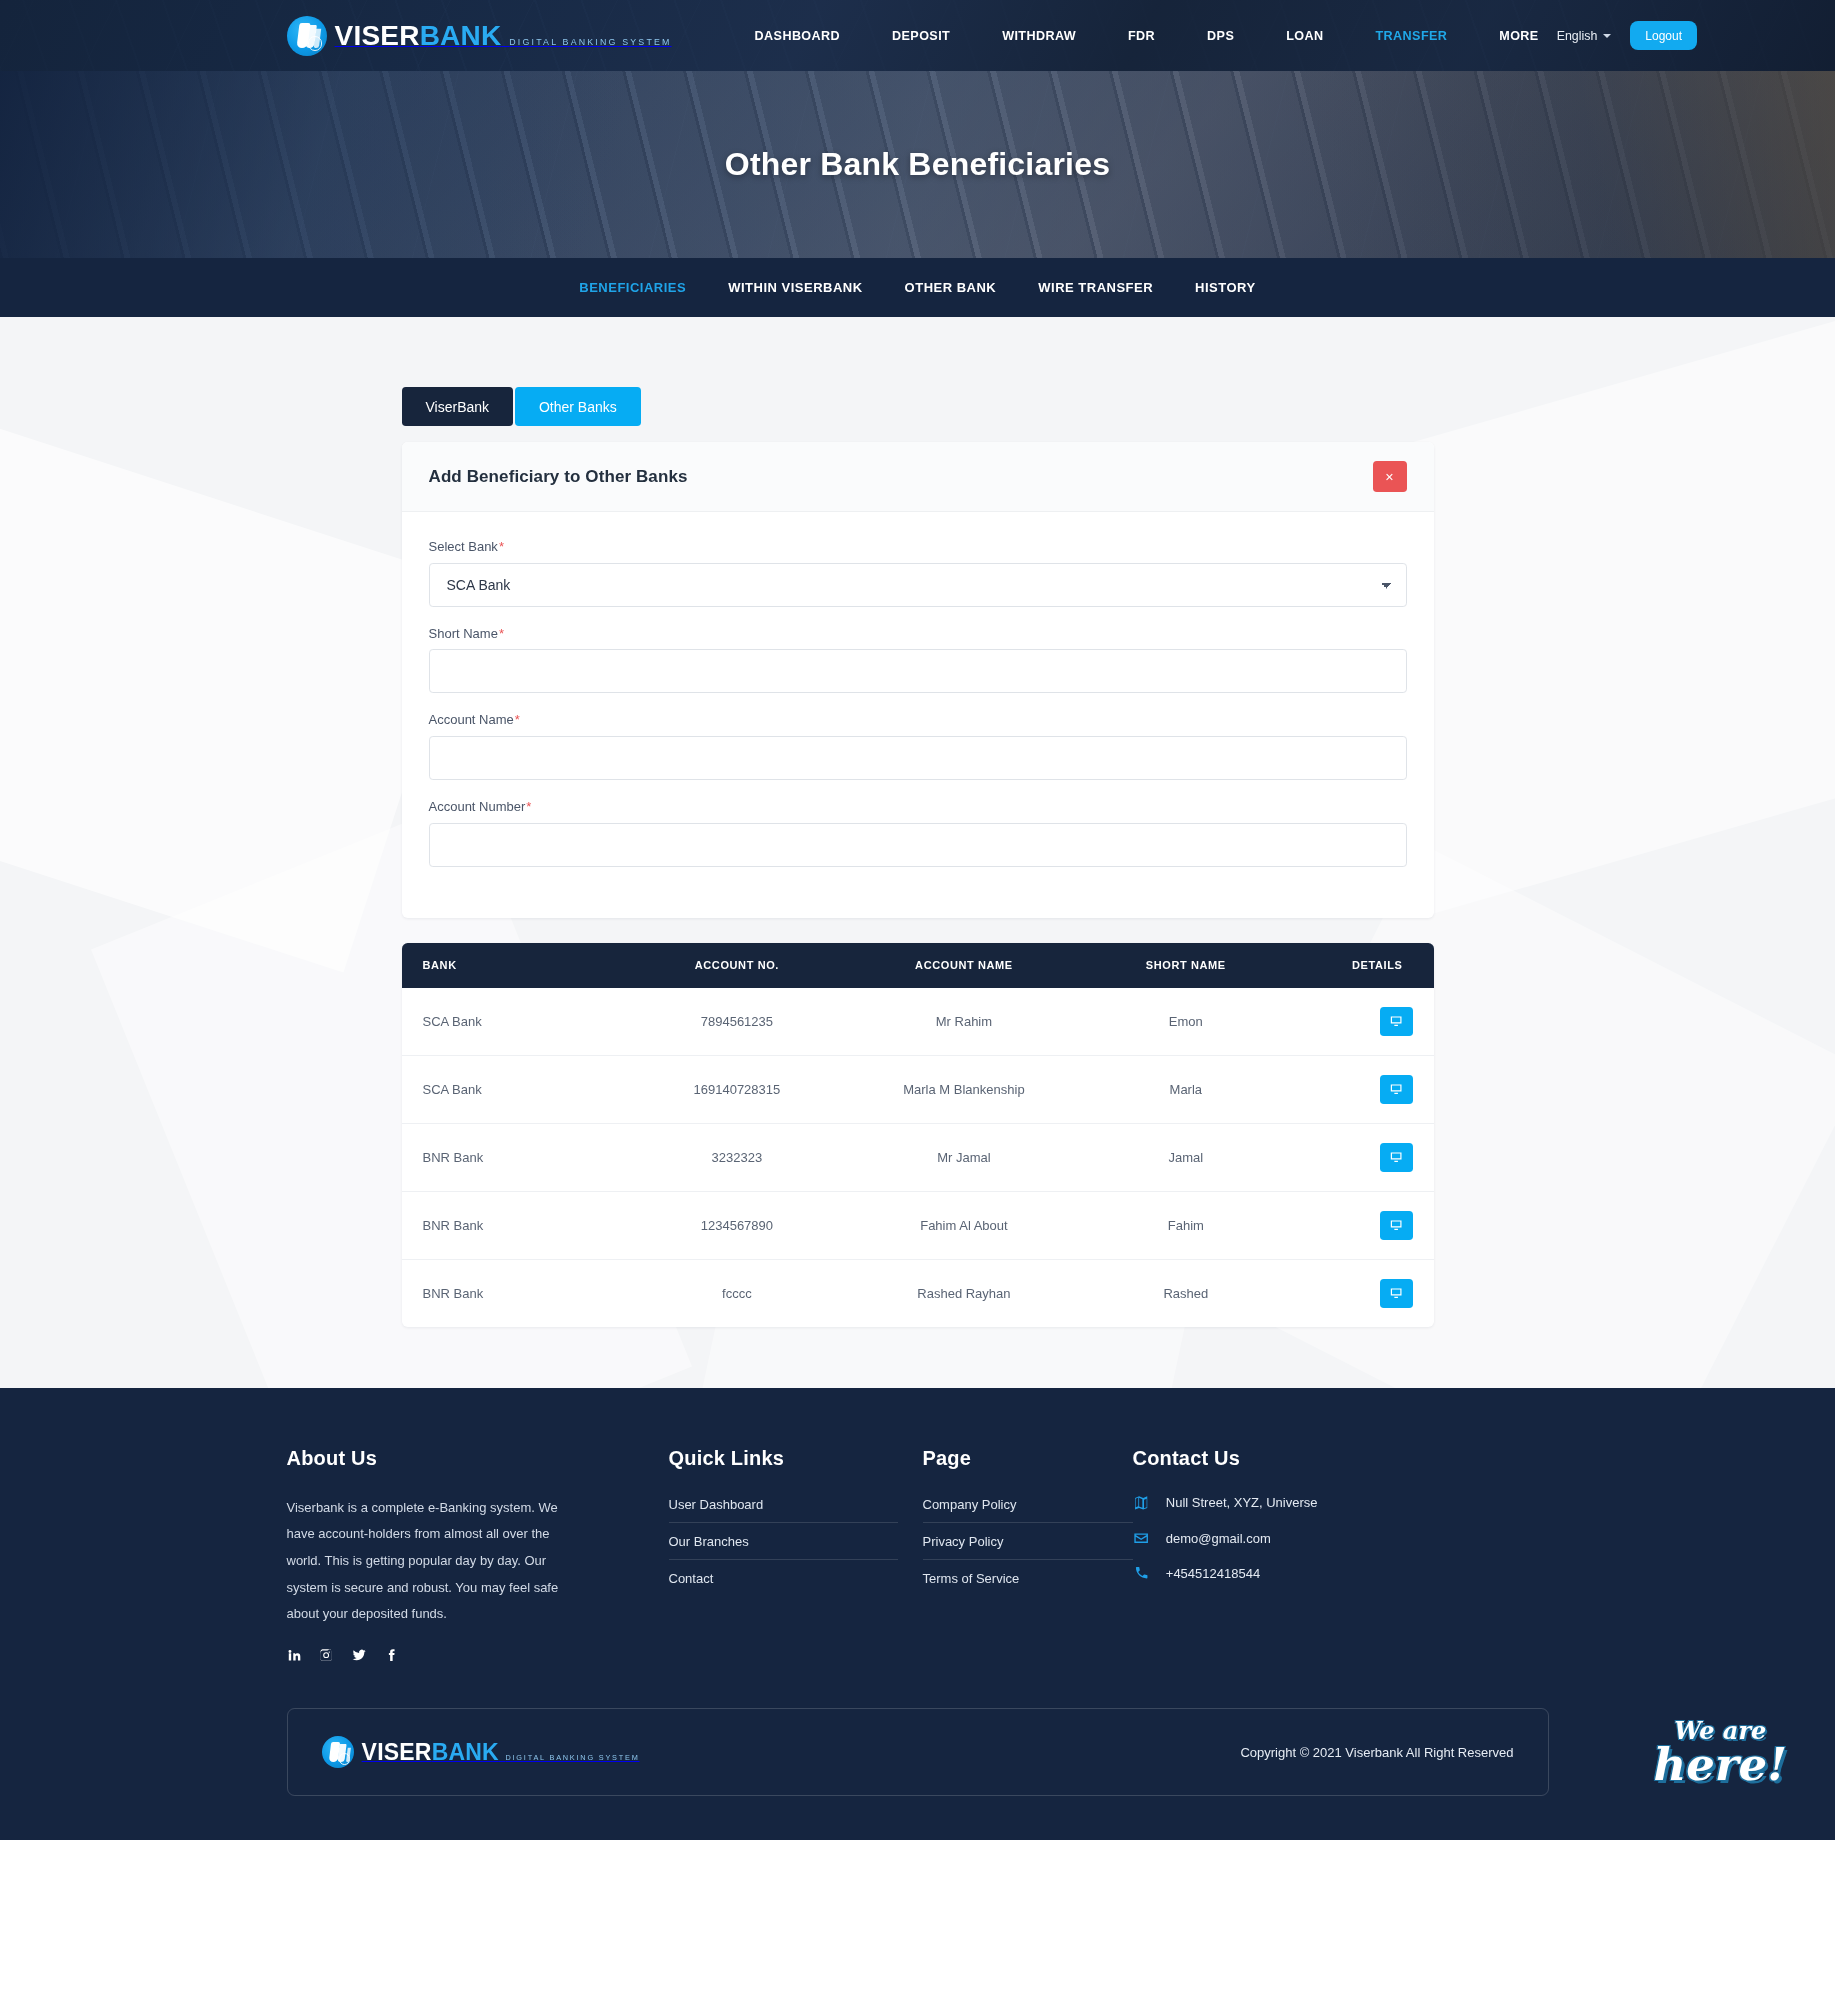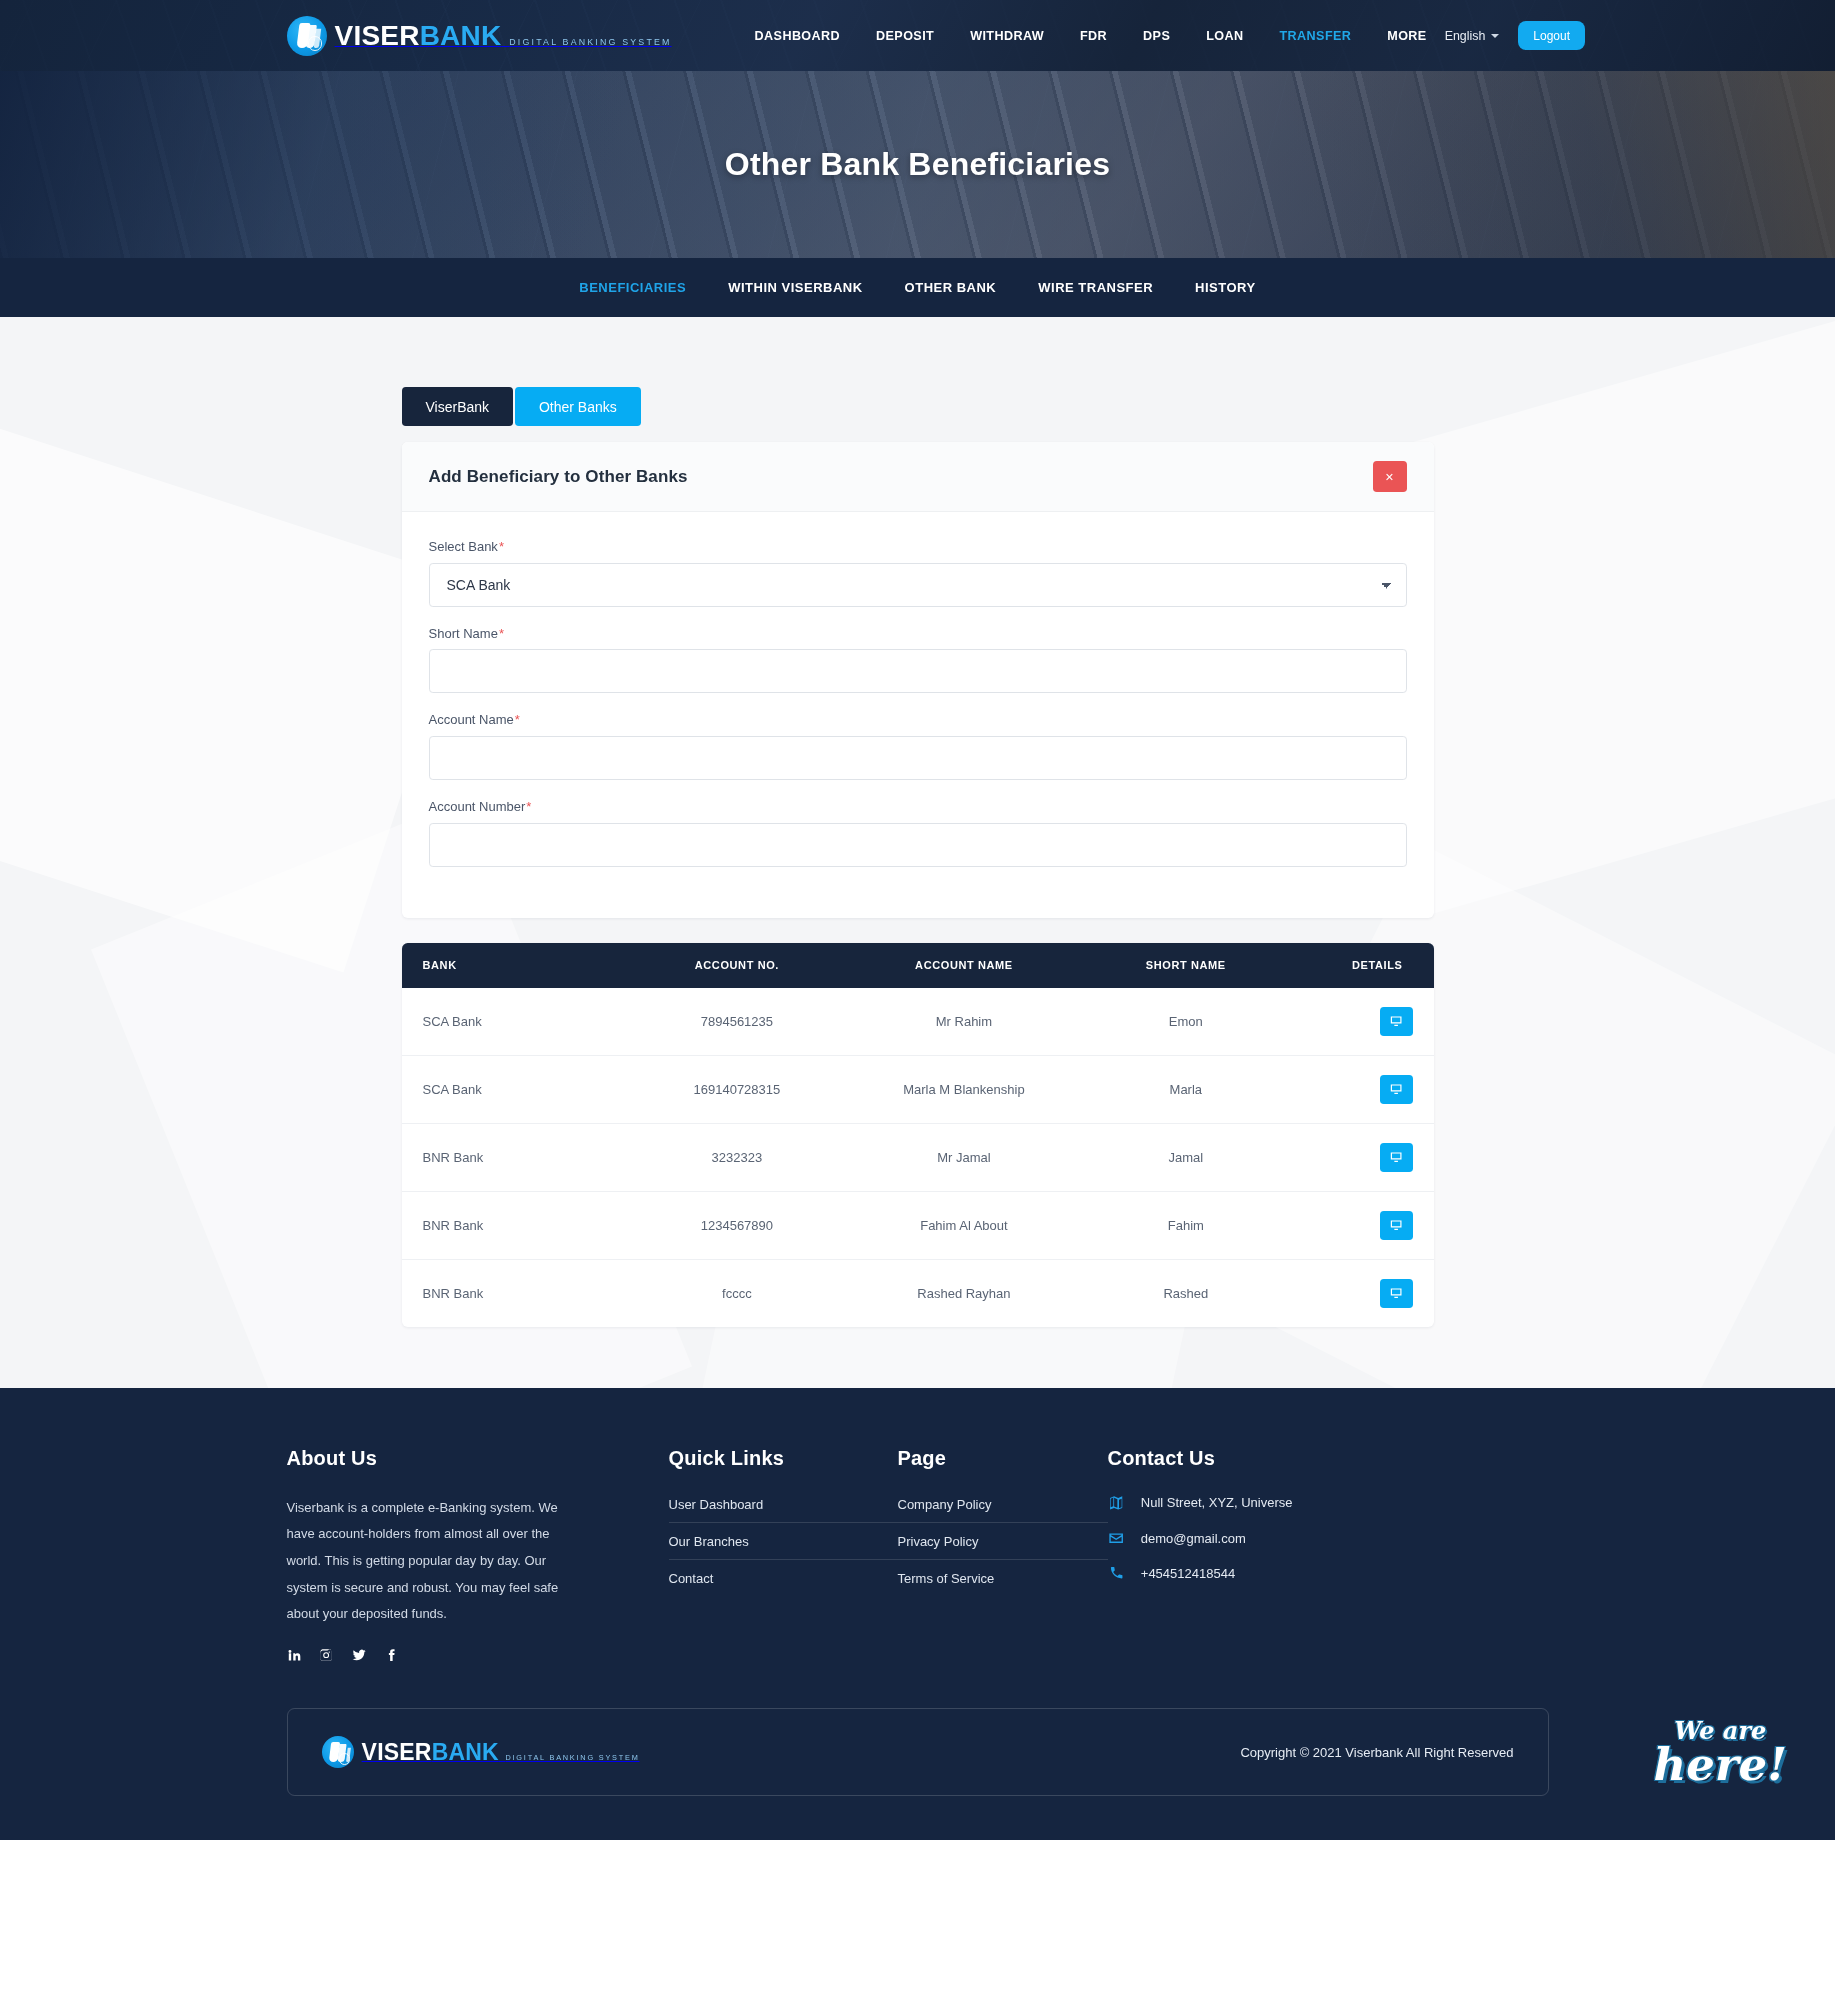--- a/index.html
+++ b/index.html
@@ -58,21 +58,21 @@
     font-size: 28px; font-weight: 700; letter-spacing: 0.2px;
   }
   .logo-word .w1 { color: #ffffff; }
   .logo-word .w2 { color: #2aabf2; }
   .logo-sub {
     font-size: 8.8px; color: #8fc6ec; letter-spacing: 2.2px;
     margin-top: 2.9px; font-weight: 400;
   }
 
   
-  .mainmenu { display: flex; align-items: center; gap: 0; margin-left: 65px; text-align: center; }
+  .mainmenu { display: flex; align-items: center; gap: 16px; margin-left: 65px; text-align: center; }
   .mainmenu a {
     color: #ffffff; text-decoration: none;
     font-size: 12.6px; font-weight: 600; letter-spacing: 0.4px;
     padding: 0 18px; white-space: nowrap;
   }
   .mainmenu a.active { color: #20a8e8; }
 
   .nav-right { margin-left: auto; display: flex; align-items: center; gap: 19px; }
   .lang {
     color: #e9eef5; font-size: 12.4px; display: flex; align-items: center; gap: 5.7px;
@@ -256,21 +256,21 @@
 
   
   .footer {
     background: #152540;
     padding: 59px 0 0;
     position: relative;
   }
   .footer-inner { width: 1262px; margin: 0 auto; display: flex; }
   .fcol-about { width: 382px; padding-right: 57px; }
   .fcol-quick { width: 229px; }
-  .fcol-page  { width: 210px; }
+  .fcol-page  { width: 210px; margin-left: 25px; }
   .fcol-contact { flex: 1; }
   .f-title {
     color: #ffffff; font-size: 20px; font-weight: 700;
     margin-bottom: 25px; letter-spacing: 0.2px;
   }
   .f-about-text {
     color: #d2dae6; font-size: 13px; line-height: 2.05; max-width: 287px;
   }
   .f-social { display: flex; gap: 17px; margin-top: 19px; }
   .f-social a {

